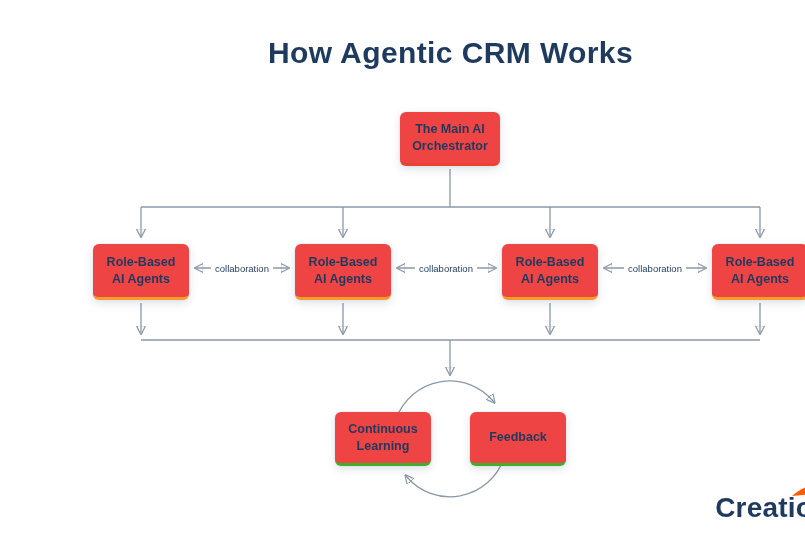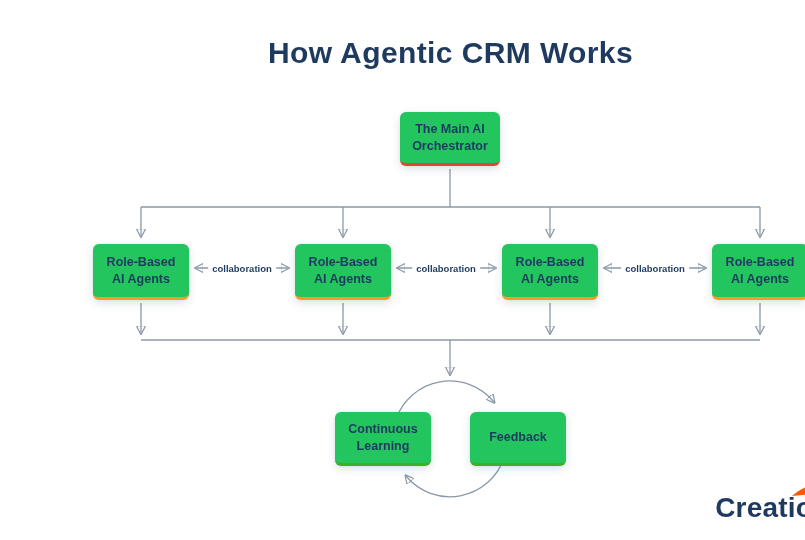--- a/index.html
+++ b/index.html
@@ -11,37 +11,37 @@
     --logoAccent:#ff5a00;
   }
   *{box-sizing:border-box;}
   body{margin:0;background:#ffffff;font-family:"Liberation Sans",sans-serif;}
   .stage{position:relative;width:805px;height:540px;background:#ffffff;overflow:hidden;margin-left:48px;}
   .title{position:absolute;top:36px;left:0;width:100%;margin:0;text-align:center;
          font-size:30px;font-weight:bold;color:var(--navy);letter-spacing:.4px;}
   .connectors{position:absolute;left:0;top:0;width:805px;height:540px;}
   .connectors path{stroke:var(--line);stroke-width:1.3;fill:none;}
   .arrowhead{fill:var(--line);}
-  .box{position:absolute;background:#22c55e;border-radius:6px;
+  .box{position:absolute;background:#ef4444;border-radius:6px;
        box-shadow:0 3px 10px rgba(30,58,95,.15),0 0 2px rgba(30,58,95,.10);
        display:flex;align-items:center;justify-content:center;text-align:center;
        font-weight:bold;color:var(--navy);font-size:12.5px;line-height:1.3;
        white-space:pre-line;border-bottom:3px solid var(--orange);}
   .accent-red{border-bottom-color:var(--red);}
   .accent-orange{border-bottom-color:var(--orange);}
   .accent-green{border-bottom-color:var(--green);}
   .box-orchestrator{left:352px;top:112px;width:100px;height:54px;}
   .box-agent-1{left:45px; top:244px;width:96px;height:56px;}
   .box-agent-2{left:247px;top:244px;width:96px;height:56px;}
   .box-agent-3{left:454px;top:244px;width:96px;height:56px;}
   .box-agent-4{left:664px;top:244px;width:96px;height:56px;}
   .box-learning{left:287px;top:412px;width:96px;height:54px;}
   .box-feedback{left:422px;top:412px;width:96px;height:54px;}
   .collab{position:absolute;top:268px;transform:translate(-50%,-50%);
-          background:#fff;padding:1px 4px;font-size:9.5px;font-weight:700;
+          background:#fff;padding:1px 4px;font-size:9.5px;font-weight:400;
           color:var(--navy);}
   .collab-1{left:194px;}
   .collab-2{left:398px;}
   .collab-3{left:607px;}
   .logo{position:absolute;right:40px;bottom:16px;font-size:28px;font-weight:bold;
         color:var(--navy);letter-spacing:.2px;}
   .logo-swoosh{position:absolute;right:-10px;top:-11px;}
 </style>
 </head>
 <body>

